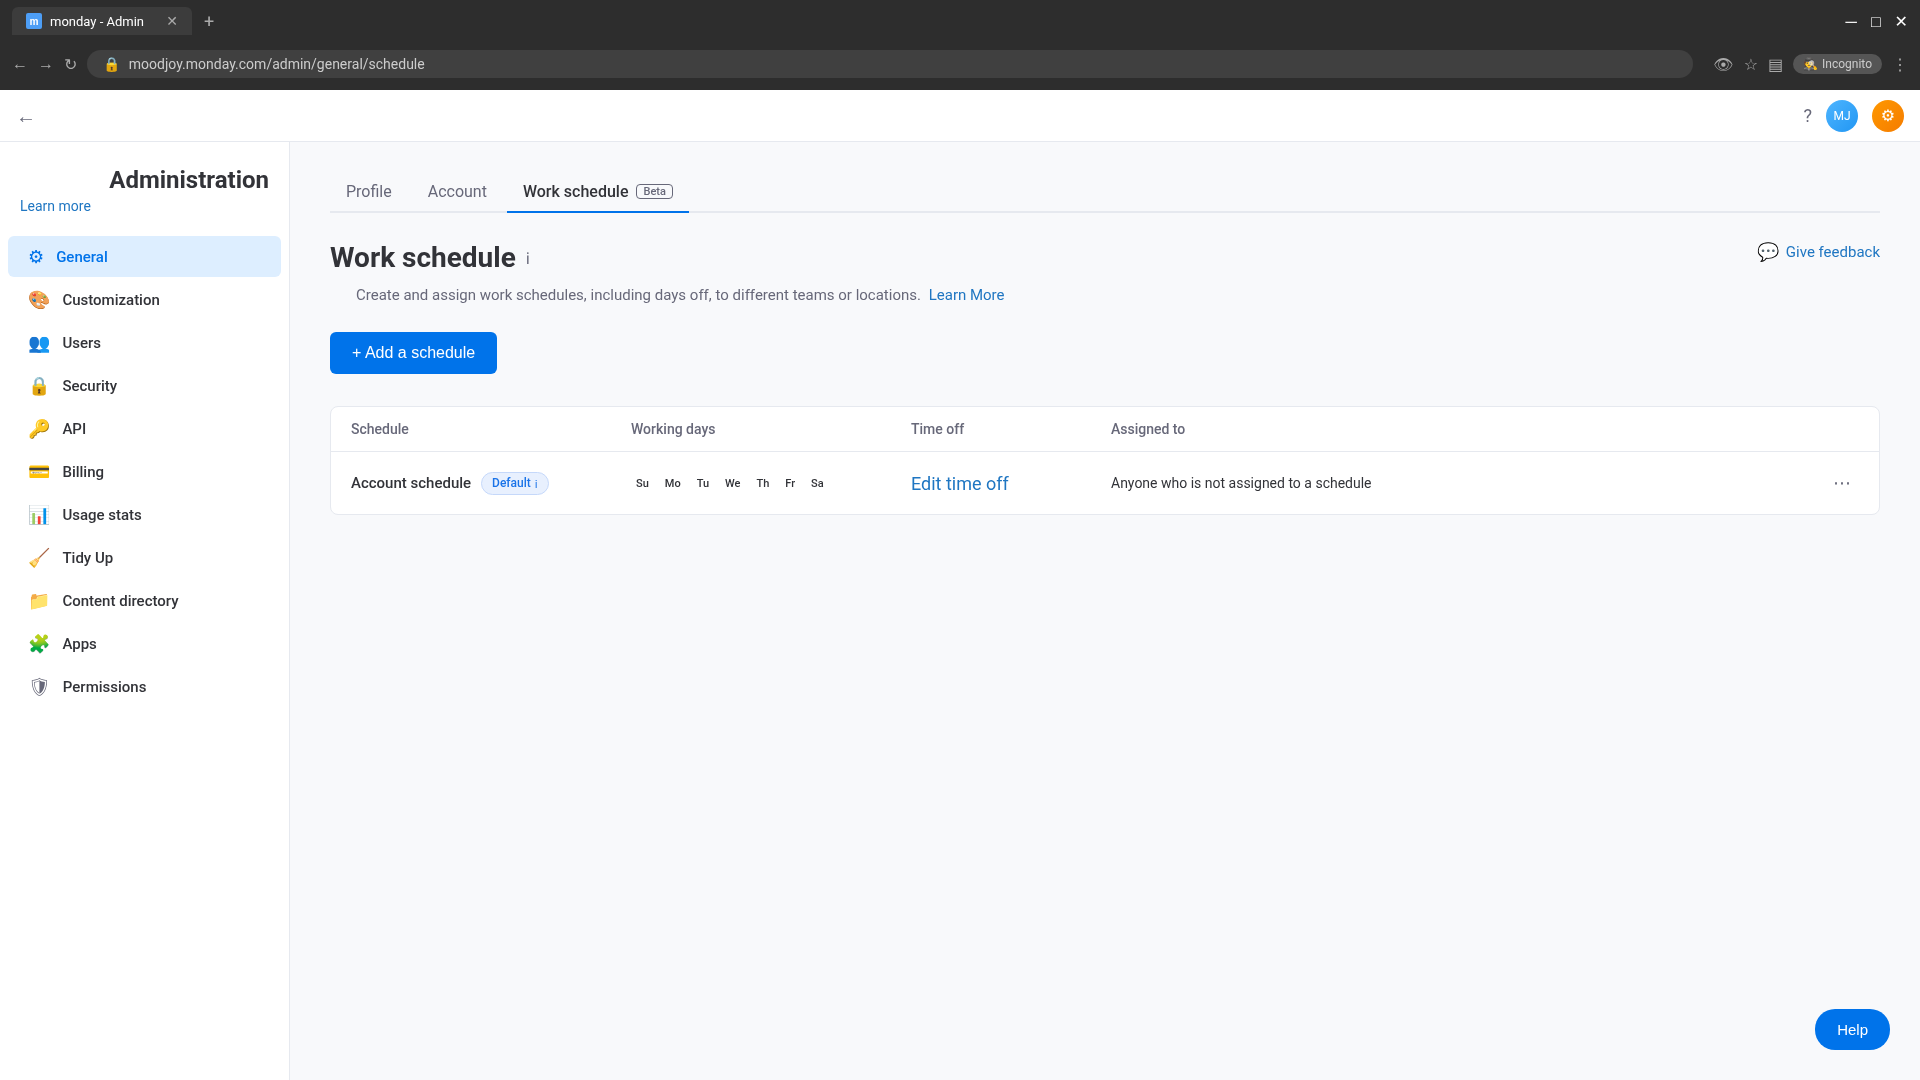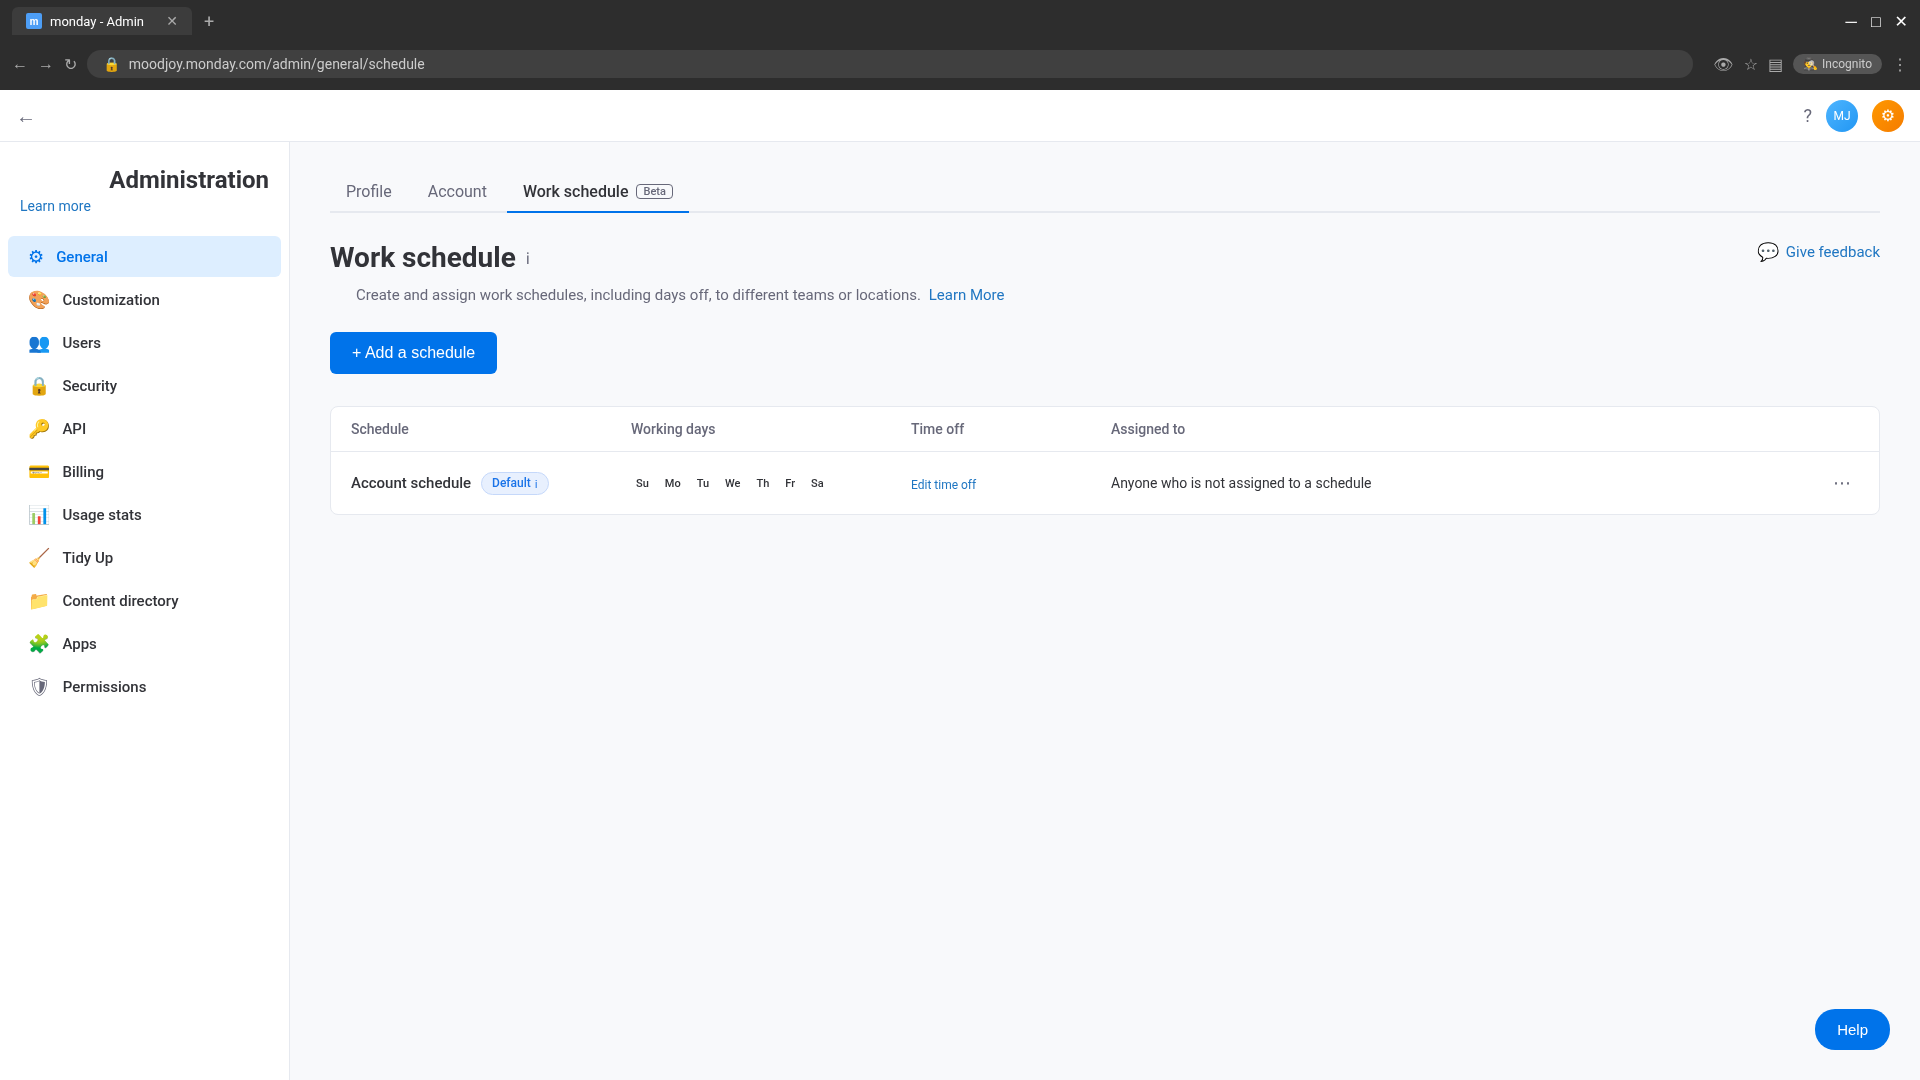--- a/index.html
+++ b/index.html
@@ -75,21 +75,21 @@
     
     .schedule-table { width: 100%; border: 1px solid #e6e9ef; border-radius: 8px; background: #fff; overflow: hidden; }
     .table-header { display: grid; grid-template-columns: 280px 280px 200px 1fr; padding: 14px 20px; border-bottom: 1px solid #e6e9ef; }
     .table-header-cell { font-size: 14px; color: #676879; font-weight: 500; }
     .table-row { display: grid; grid-template-columns: 280px 280px 200px 1fr; padding: 16px 20px; align-items: center; border-bottom: 1px solid #e6e9ef; }
     .table-row:last-child { border-bottom: none; }
     .schedule-name { font-size: 15px; color: #323338; font-weight: 500; display: flex; align-items: center; gap: 10px; }
     .default-badge { background: #e8f0fe; color: #1a73e8; border: 1px solid #c5d8fa; border-radius: 12px; padding: 3px 10px; font-size: 12px; font-weight: 500; display: inline-flex; align-items: flex-start; gap: 4px; }
     .working-days { display: flex; gap: 6px; align-items: center; }
     .day-pill { font-size: 11px; color: #323338; padding: 3px 5px; font-weight: 500; }
-    .edit-time-off { color: #1f76c2; font-size: 12px; cursor: pointer; text-decoration: none; }
+    .edit-time-off { color: #1f76c2; font-size: 18px; cursor: pointer; text-decoration: none; }
     .assigned-to { font-size: 14px; color: #323338; }
     .row-actions { margin-left: auto; display: flex; align-items: center; justify-content: flex-end; }
     .more-btn { color: #676879; font-size: 18px; cursor: pointer; background: none; border: none; padding: 4px 8px; }
 
     
     .help-btn { position: fixed; bottom: 30px; right: 30px; background: #0073ea; color: #fff; border: none; border-radius: 20px; padding: 12px 22px; font-size: 15px; font-weight: 500; cursor: pointer; }
   </style>
 </head>
 <body>
 

